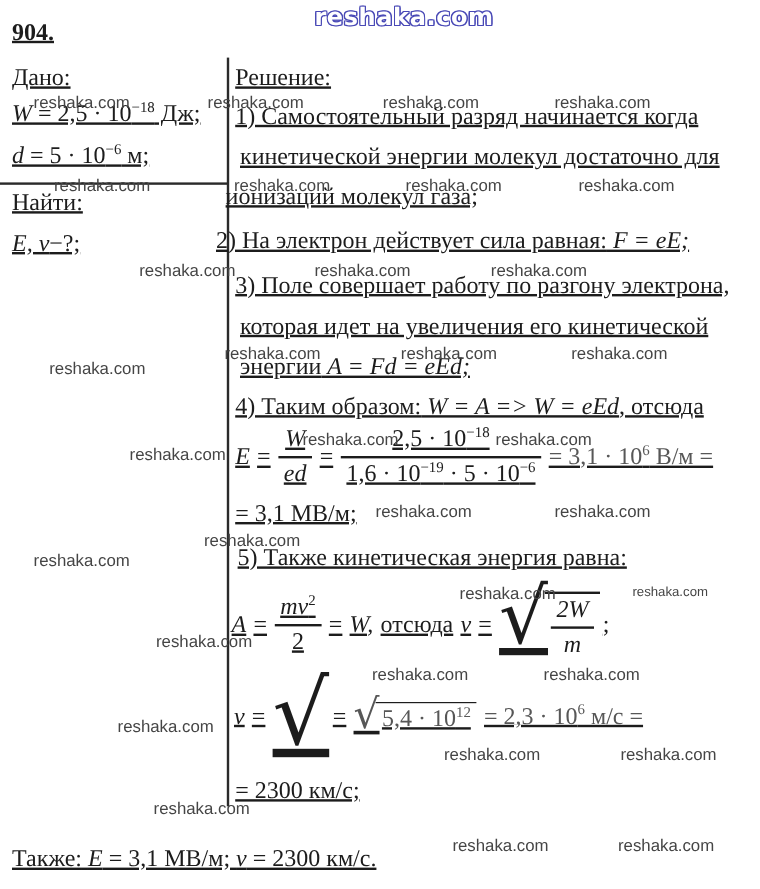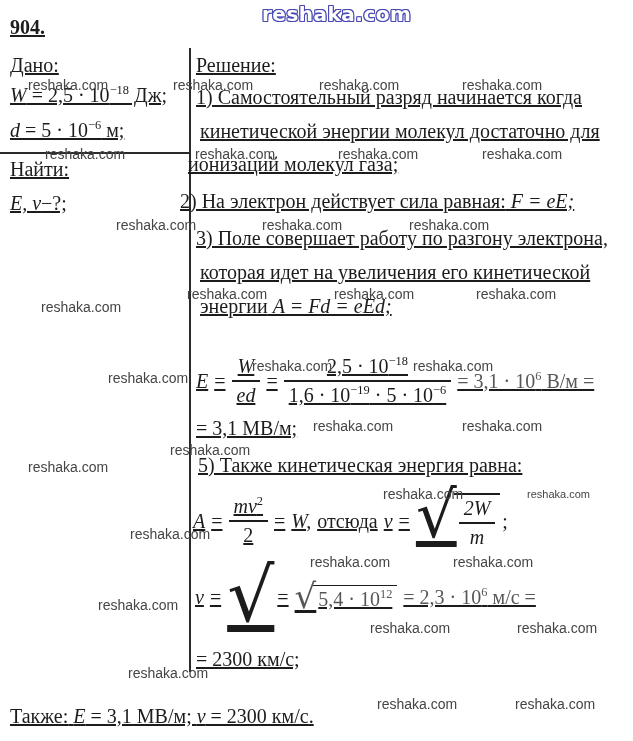--- a/index.html
+++ b/index.html
@@ -65,20 +65,21 @@
   <div class="t" style="left:196px; top:86px;">1) Самостоятельный разряд начинается когда</div>
   <div class="t" style="left:200px; top:120px;">кинетической энергии молекул достаточно для</div>
   <div class="t" style="left:188px; top:153px;text-align:center;">ионизаций молекул газа;</div>
 
   <div class="t" style="left:180px; top:190px;"><span>2) На электрон действует сила равная:</span><i> F = eE;</i></div>
 
   <div class="t" style="left:196px; top:227px;">3) Поле совершает работу по разгону электрона,</div>
   <div class="t" style="left:200px; top:261px;">которая идет на увеличения его кинетической</div>
   <div class="t" style="left:200px; top:295px;"><span>энергии</span><i> A = Fd = eEd;</i></div>
 
+  <div class="t" style="left:196px; top:328px;"><span>4) Таким образом:</span><i> W = A =&gt; W = eEd</i><span>, отсюда</span></div>
 
   <div class="t fx" style="left:196px; top:355px;">
     <i>E</i>
     <span>=</span>
     <span class="frac">
       <span class="fn"><i>W</i></span>
       <span class="fd"><i>ed</i></span>
     </span>
     <span>=</span>
     <span class="frac">

